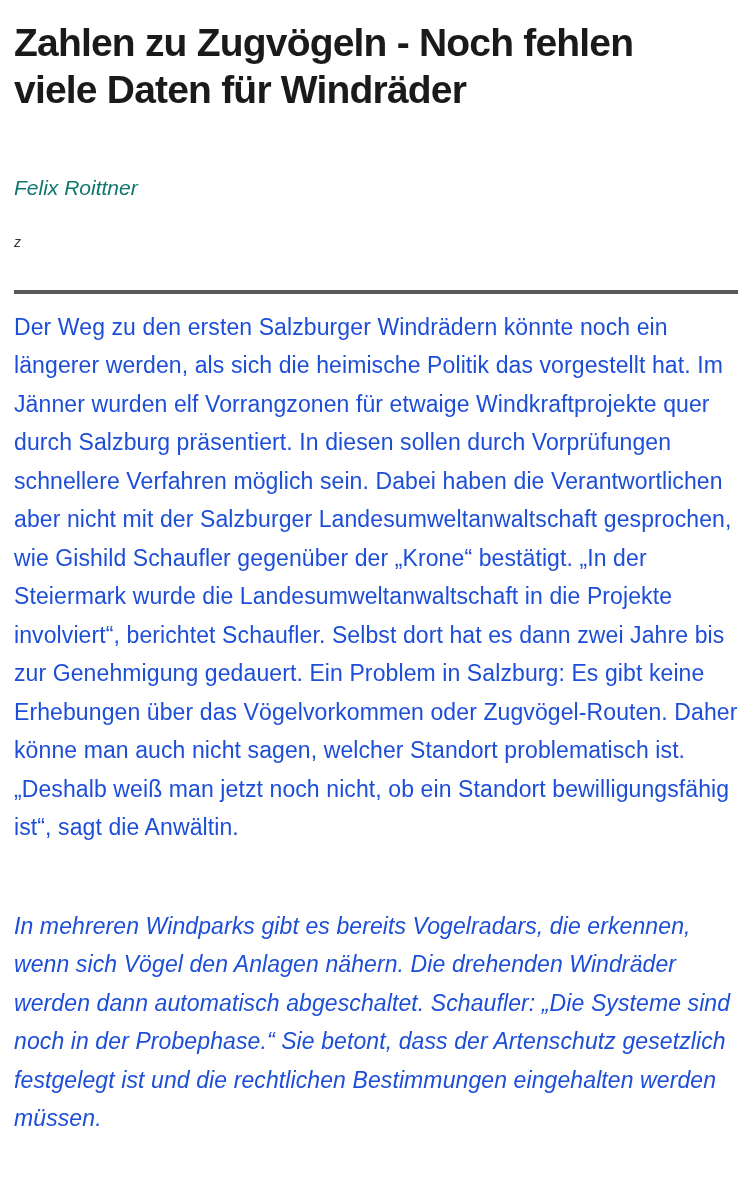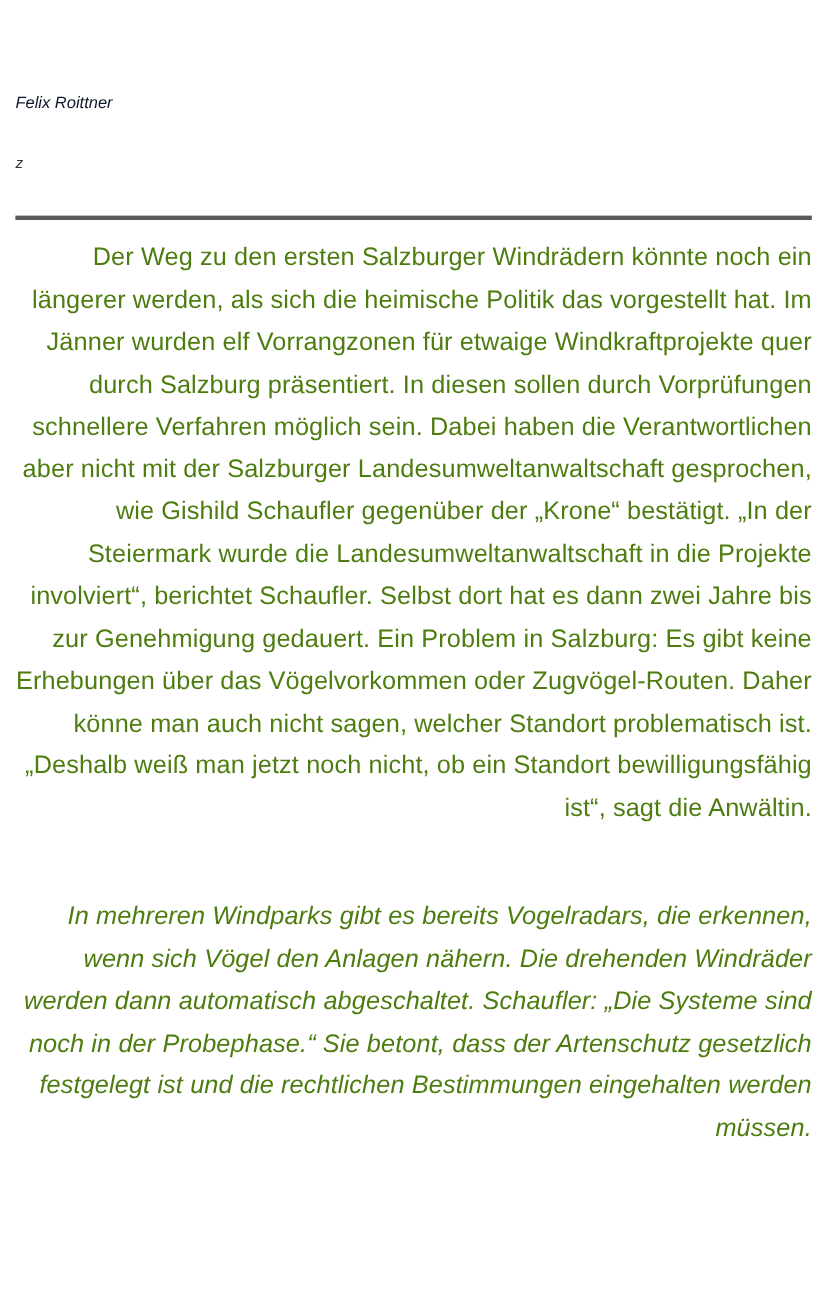--- a/index.html
+++ b/index.html
@@ -22,24 +22,24 @@
     margin: 0;
     max-width: 672px;
     font-size: 39px;
     font-weight: 700;
     line-height: 1.2;
     letter-spacing: -0.8px;
     color: #1a1a1a;
   }
   .byline {
     margin-top: 62px;
-    font-size: 15px;
+    font-size: 21px;
     font-style: italic;
     line-height: 24px;
-    color: #0f172a;
+    color: #0f766e;
   }
   .stray {
     margin-top: 34px;
     font-size: 14px;
     font-style: italic;
     line-height: 16px;
     color: #333333;
   }
   .rule {
     margin-top: 40px;
@@ -47,31 +47,31 @@
     width: 100%;
     border: none;
     background: #595959;
   }
   .body-text {
     margin: 0;
     max-width: 724px;
     font-size: 23px;
     line-height: 38.5px;
     letter-spacing: 0.1px;
-    color: #4d7c0f;
-    text-align: right;
+    color: #1d4ed8;
   }
   .para-1 { margin-top: 14px; }
   .para-2 { margin-top: 60px; font-style: italic; }
 </style>
 </head>
 <body>
 
 <div class="page">
 
+  <h1 class="headline">Zahlen zu Zugvögeln - Noch fehlen viele Daten für Windräder</h1>
 
   <div class="byline">Felix Roittner</div>
 
   <div class="stray">z</div>
 
   <div class="rule"></div>
 
   <p class="body-text para-1">Der Weg zu den ersten Salzburger Windrädern könnte noch ein längerer werden, als sich die heimische Politik das vorgestellt hat. Im Jänner wurden elf Vorrangzonen für etwaige Windkraftprojekte quer durch Salzburg präsentiert. In diesen sollen durch Vorprüfungen schnellere Verfahren möglich sein. Dabei haben die Verantwortlichen aber nicht mit der Salzburger Landesumweltanwaltschaft gesprochen, wie Gishild Schaufler gegenüber der „Krone“ bestätigt. „In der Steiermark wurde die Landesumweltanwaltschaft in die Projekte involviert“, berichtet Schaufler. Selbst dort hat es dann zwei Jahre bis zur Genehmigung gedauert. Ein Problem in Salzburg: Es gibt keine Erhebungen über das Vögelvorkommen oder Zugvögel-Routen. Daher könne man auch nicht sagen, welcher Standort problematisch ist. „Deshalb weiß man jetzt noch nicht, ob ein Standort bewilligungsfähig ist“, sagt die Anwältin.</p>
 
   <p class="body-text para-2">In mehreren Windparks gibt es bereits Vogelradars, die erkennen, wenn sich Vögel den Anlagen nähern. Die drehenden Windräder werden dann automatisch abgeschaltet. Schaufler: „Die Systeme sind noch in der Probephase.“ Sie betont, dass der Artenschutz gesetzlich festgelegt ist und die rechtlichen Bestimmungen eingehalten werden müssen.</p>

